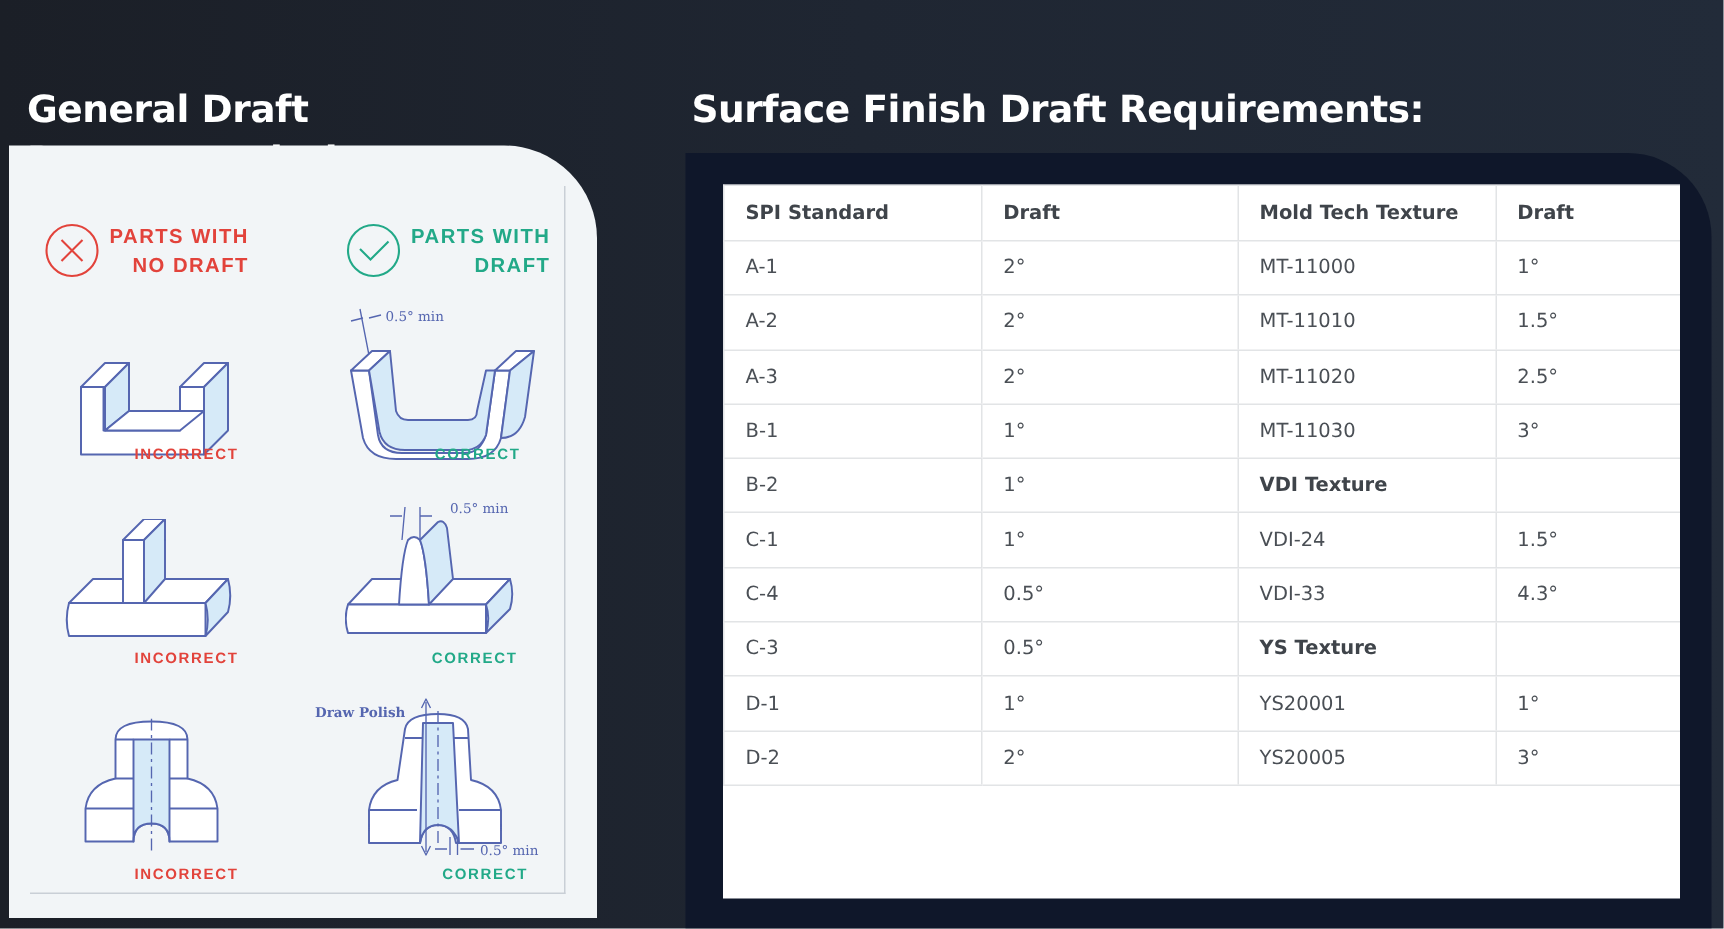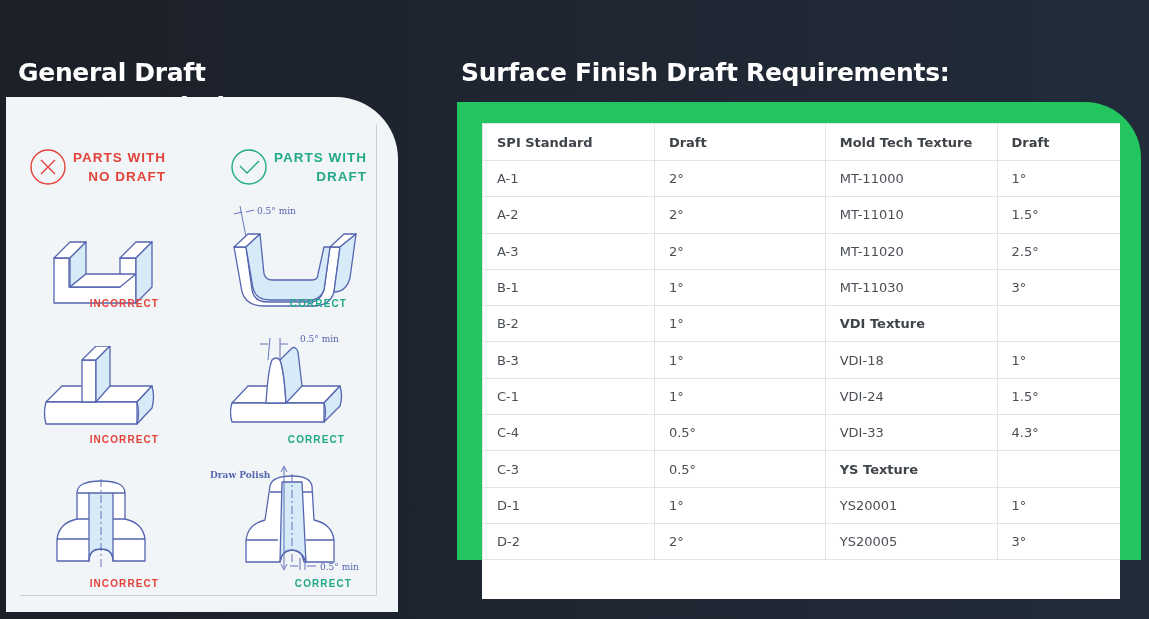--- a/index.html
+++ b/index.html
@@ -39,22 +39,22 @@
   .fig { position: absolute; }
   .cap {
     position: absolute; font-family: "Liberation Sans", sans-serif; font-weight: bold;
     font-size: 10px; letter-spacing: 1.1px; text-align: right; width: 120px;
   }
   .cap.bad { color: #e2433b; }
   .cap.good { color: #22a988; }
 
   
   #right-panel {
-    position: absolute; left: 457px; top: 102px; width: 684px; height: 458px;
-    background: #22c55e; border-top-right-radius: 56px;
+    position: absolute; left: 457px; top: 102px; width: 684px; height: 517px;
+    background: #0f172a; border-top-right-radius: 56px;
   }
   #table-wrap {
     position: absolute; left: 25px; top: 21px; width: 638px; height: 476px;
     background: #ffffff; overflow: hidden;
   }
   table { border-collapse: collapse; width: 100%; font-family: "DejaVu Sans", sans-serif; font-size: 13px; color: #4a4f55; }
   th, td {
     border-left: 1px solid #e2e4e6; border-bottom: 1px solid #e2e4e6;
     text-align: left; padding: 0 0 0 14px; height: 36.3px; vertical-align: middle;
   }
@@ -212,26 +212,20 @@
           <td>MT-11030</td>
           <td>3°</td>
         </tr>
         <tr>
           <td>B-2</td>
           <td>1°</td>
           <td class="bold">VDI Texture</td>
           <td></td>
         </tr>
         <tr>
-          <td>B-3</td>
-          <td>1°</td>
-          <td>VDI-18</td>
-          <td>1°</td>
-        </tr>
-        <tr>
           <td>C-1</td>
           <td>1°</td>
           <td>VDI-24</td>
           <td>1.5°</td>
         </tr>
         <tr>
           <td>C-4</td>
           <td>0.5°</td>
           <td>VDI-33</td>
           <td>4.3°</td>

